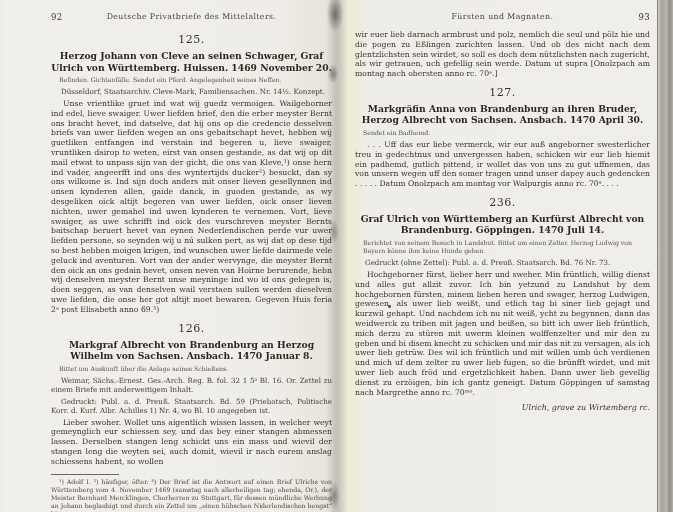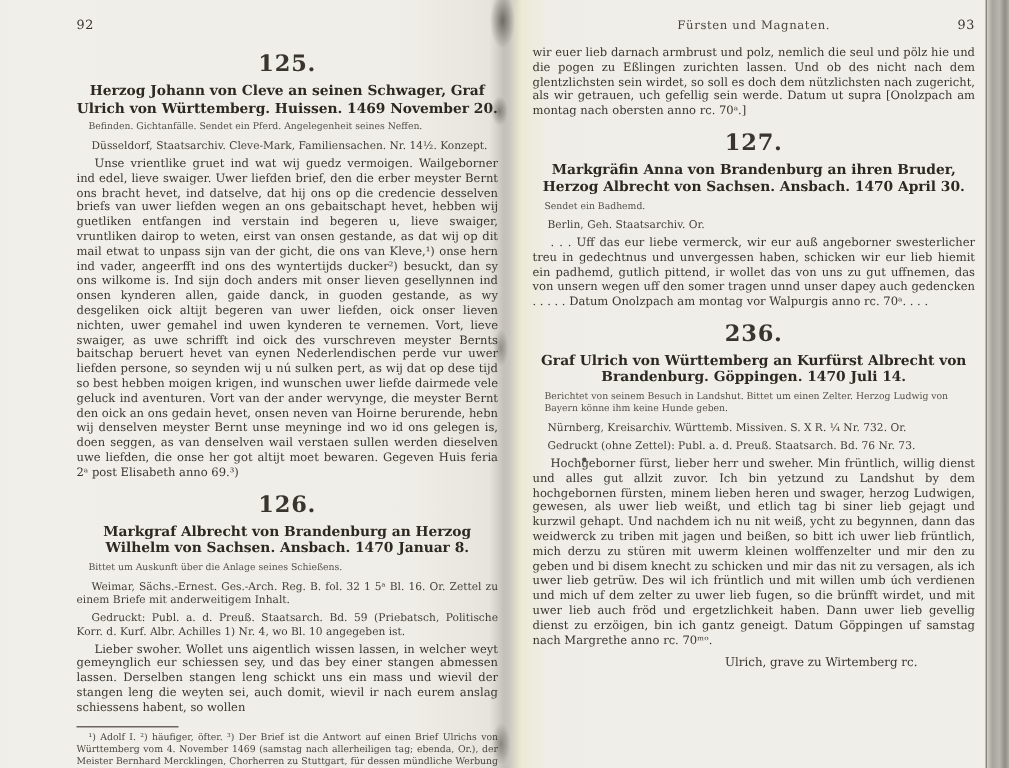--- a/index.html
+++ b/index.html
@@ -24,45 +24,46 @@
       radial-gradient(9px 20px at 8px 496px, rgba(40,36,30,.4), rgba(40,36,30,0) 70%),
       linear-gradient(90deg, rgba(60,55,48,0) 0%, rgba(60,55,48,.18) 45%, rgba(60,55,48,0) 100%);}
   .edge-strip{position:absolute;right:0;top:0;width:15px;height:512px;
     background:linear-gradient(90deg,#cfccc5 0%,#a7a49e 25%,#b9b6af 55%,#8f8c86 80%,#b5b2ab 100%);
     border-left:1px solid #8a8780;}
   .pagehead{position:relative;height:14px;font-size:7.8px;color:#4a453e;
     text-align:center;letter-spacing:.4px;margin-bottom:4px;}
   .pagenum{position:absolute;top:0;font-size:8.5px;color:#39342e;}
   .pagenum.pn-left{left:0;}
   .pagenum.pn-right{right:0;text-align:right;}
-  .secnum{text-align:center;font-size:15px;font-weight:bold;margin:7px 0 4px 0;letter-spacing:.5px;}
+  .secnum{text-align:center;font-size:11px;font-weight:normal;margin:7px 0 4px 0;letter-spacing:.5px;}
   .heading{font-size:9.2px;line-height:11.5px;font-weight:bold;text-align:center;
     color:#2d2822;margin-bottom:3px;}
   .summary{font-size:6.2px;line-height:8px;color:#55504a;text-align:left;
     padding-left:8px;margin:2px 0 3px 0;}
   .source{font-size:7.1px;line-height:9px;margin:0 0 3px 0;text-indent:10px;
     text-align:justify;color:#413c36;}
   .bodytext{font-size:7.7px;line-height:9.8px;text-align:justify;margin:2px 0 0 0;
     text-indent:12px;}
   .bodytext.noindent{text-indent:0;}
   .fnrule{width:68px;border:none;border-top:1px solid #6b665f;margin:7px 0 3px 0;}
   .footnote{font-size:6.2px;line-height:8px;text-align:justify;color:#4a453f;
     margin:0;text-indent:8px;}
-  .signature{font-size:7.9px;text-align:center;margin-top:6px;padding-left:90px;}
+  .signature{font-size:7.9px;text-align:right;margin-top:6px;padding-left:90px;font-style:italic;}
   .artifact-dot{position:absolute;left:48px;top:305px;width:3px;height:3px;
     border-radius:50%;background:#5a554e;}
 </style>
 </head>
 <body>
 
 <div class="scan">
 
   <div class="page page-left">
     <div class="pagehead">
       <span class="pagenum pn-left">92</span>
+      <span class="runtitle">Deutsche Privatbriefe des Mittelalters.</span>
     </div>
 
     <div>
       <div class="secnum">125.</div>
       <div class="heading">Herzog Johann von Cleve an seinen Schwager, Graf Ulrich von Württemberg. Huissen. 1469 November 20.</div>
       <div class="summary">Befinden. Gichtanfälle. Sendet ein Pferd. Angelegenheit seines Neffen.</div>
       <p class="source">Düsseldorf, Staatsarchiv. Cleve-Mark, Familiensachen. Nr. 14½. Konzept.</p>
       <p class="bodytext">Unse vrientlike gruet ind wat wij guedz vermoigen. Wailgeborner ind edel, lieve swaiger. Uwer liefden brief, den die erber meyster Bernt ons bracht hevet, ind datselve, dat hij ons op die credencie desselven briefs van uwer liefden wegen an ons gebaitschapt hevet, hebben wij guetliken entfangen ind verstain ind begeren u, lieve swaiger, vruntliken dairop to weten, eirst van onsen gestande, as dat wij op dit mail etwat to unpass sijn van der gicht, die ons van Kleve,¹) onse hern ind vader, angeerfft ind ons des wyntertijds ducker²) besuckt, dan sy ons wilkome is. Ind sijn doch anders mit onser lieven gesellynnen ind onsen kynderen allen, gaide danck, in guoden gestande, as wy desgeliken oick altijt begeren van uwer liefden, oick onser lieven nichten, uwer gemahel ind uwen kynderen te vernemen. Vort, lieve swaiger, as uwe schrifft ind oick des vurschreven meyster Bernts baitschap beruert hevet van eynen Nederlendischen perde vur uwer liefden persone, so seynden wij u nú sulken pert, as wij dat op dese tijd so best hebben moigen krigen, ind wunschen uwer liefde dairmede vele geluck ind aventuren. Vort van der ander wervynge, die meyster Bernt den oick an ons gedain hevet, onsen neven van Hoirne berurende, hebn wij denselven meyster Bernt unse meyninge ind wo id ons gelegen is, doen seggen, as van denselven wail verstaen sullen werden dieselven uwe liefden, die onse her got altijt moet bewaren. Gegeven Huis feria 2ᵃ post Elisabeth anno 69.³)</p>
     </div>
 
@@ -84,29 +85,27 @@
       <span class="runtitle">Fürsten und Magnaten.</span>
       <span class="pagenum pn-right">93</span>
     </div>
 
     <p class="bodytext noindent">wir euer lieb darnach armbrust und polz, nemlich die seul und pölz hie und die pogen zu Eßlingen zurichten lassen. Und ob des nicht nach dem glentzlichsten sein wirdet, so soll es doch dem nützlichsten nach zugericht, als wir getrauen, uch gefellig sein werde. Datum ut supra [Onolzpach am montag nach obersten anno rc. 70ᵃ.]</p>
 
     <div>
       <div class="secnum">127.</div>
       <div class="heading">Markgräfin Anna von Brandenburg an ihren Bruder, Herzog Albrecht von Sachsen. Ansbach. 1470 April 30.</div>
       <div class="summary">Sendet ein Badhemd.</div>
-      <p class="source">Berlin, Geh. Staatsarchiv. Or.</p>
       <p class="bodytext">. . . Uff das eur liebe vermerck, wir eur auß angeborner swesterlicher treu in gedechtnus und unvergessen haben, schicken wir eur lieb hiemit ein padhemd, gutlich pittend, ir wollet das von uns zu gut uffnemen, das von unsern wegen uff den somer tragen unnd unser dapey auch gedencken . . . . .  Datum Onolzpach am montag vor Walpurgis anno rc. 70ᵃ. . . .</p>
     </div>
 
     <div>
       <div class="secnum">236.</div>
       <div class="heading">Graf Ulrich von Württemberg an Kurfürst Albrecht von Brandenburg. Göppingen. 1470 Juli 14.</div>
       <div class="summary">Berichtet von seinem Besuch in Landshut. Bittet um einen Zelter. Herzog Ludwig von Bayern könne ihm keine Hunde geben.</div>
-      <p class="source">Nürnberg, Kreisarchiv. Württemb. Missiven. S. X R. ¼ Nr. 732. Or.</p>
       <p class="source">Gedruckt (ohne Zettel): Publ. a. d. Preuß. Staatsarch. Bd. 76 Nr. 73.</p>
       <p class="bodytext">Hochgeborner fürst, lieber herr und sweher. Min früntlich, willig dienst und alles gut allzit zuvor. Ich bin yetzund zu Landshut by dem hochgebornen fürsten, minem lieben heren und swager, herzog Ludwigen, gewesen, als uwer lieb weißt, und etlich tag bi siner lieb gejagt und kurzwil gehapt. Und nachdem ich nu nit weiß, ycht zu begynnen, dann das weidwerck zu triben mit jagen und beißen, so bitt ich uwer lieb früntlich, mich derzu zu stüren mit uwerm kleinen wolffenzelter und mir den zu geben und bi disem knecht zu schicken und mir das nit zu versagen, als ich uwer lieb getrüw. Des wil ich früntlich und mit willen umb úch verdienen und mich uf dem zelter zu uwer lieb fugen, so die brünfft wirdet, und mit uwer lieb auch fröd und ergetzlichkeit haben. Dann uwer lieb gevellig dienst zu erzöigen, bin ich gantz geneigt. Datum Göppingen uf samstag nach Margrethe anno rc. 70ᵐᵒ.</p>
       <div class="signature">Ulrich, grave zu Wirtemberg rc.</div>
     </div>
 
     <div class="artifact-dot"></div>
   </div>
 
   <div class="gutter"></div>
   <div class="edge-strip"></div>

